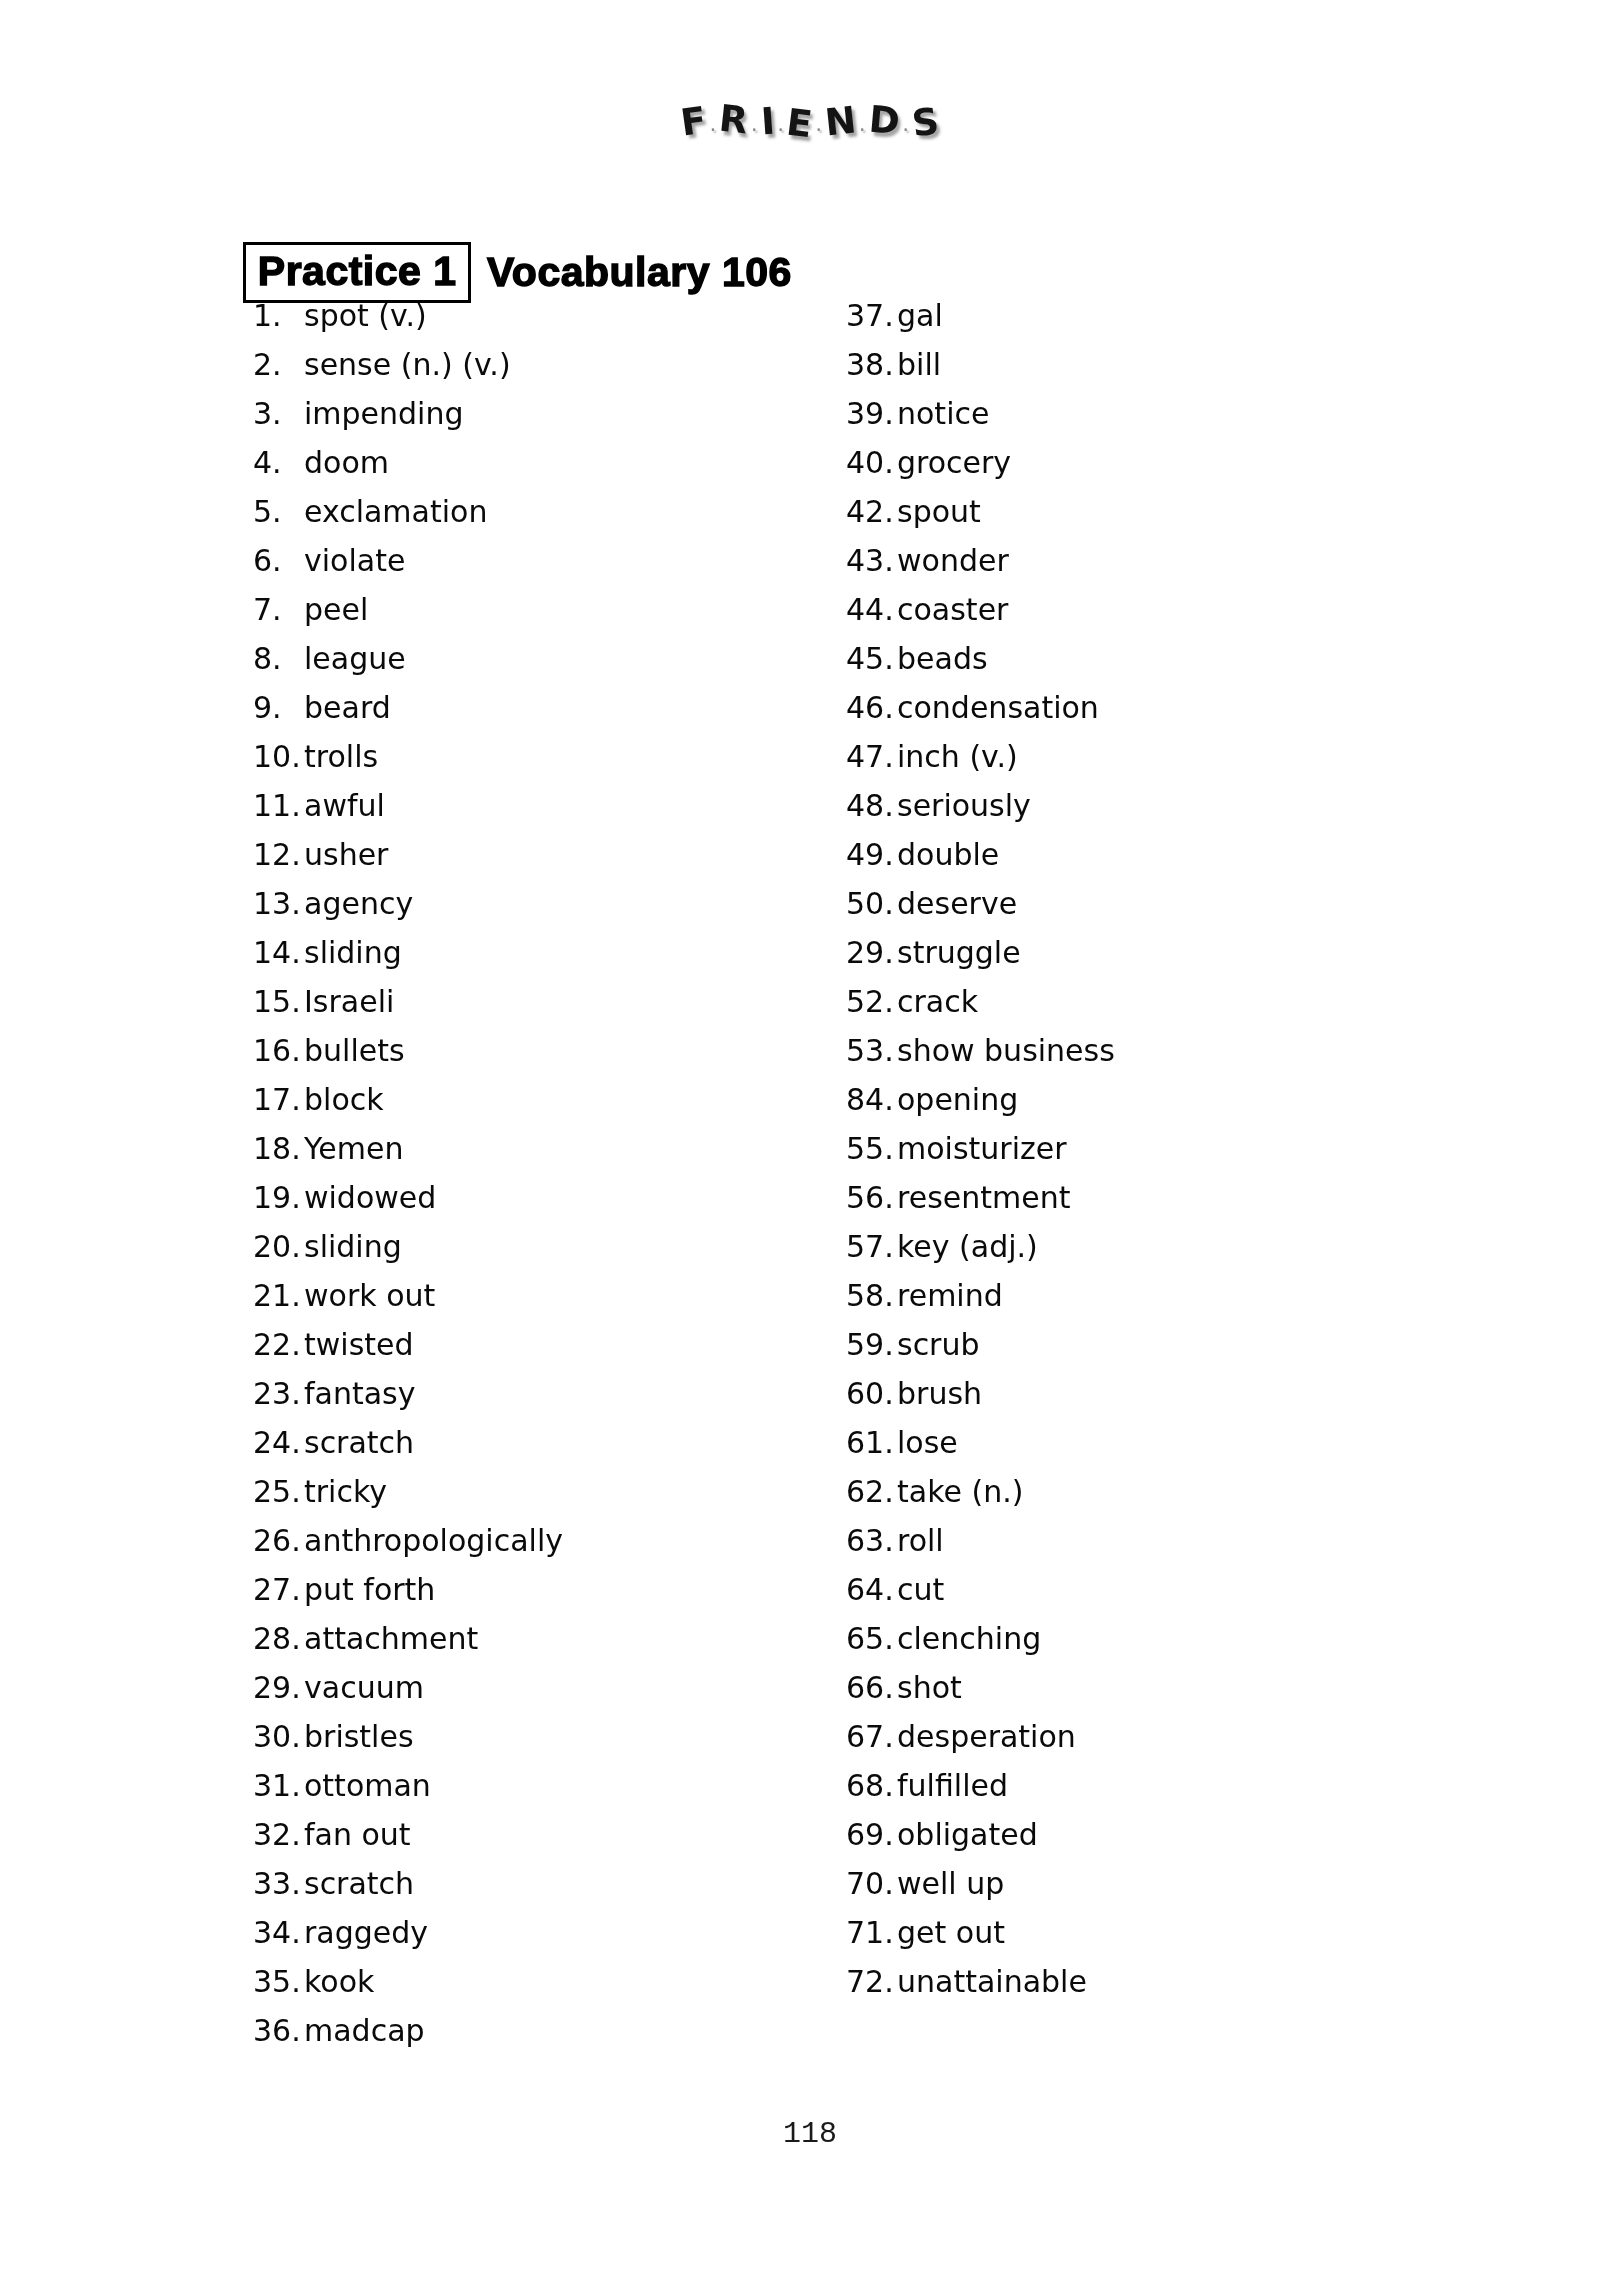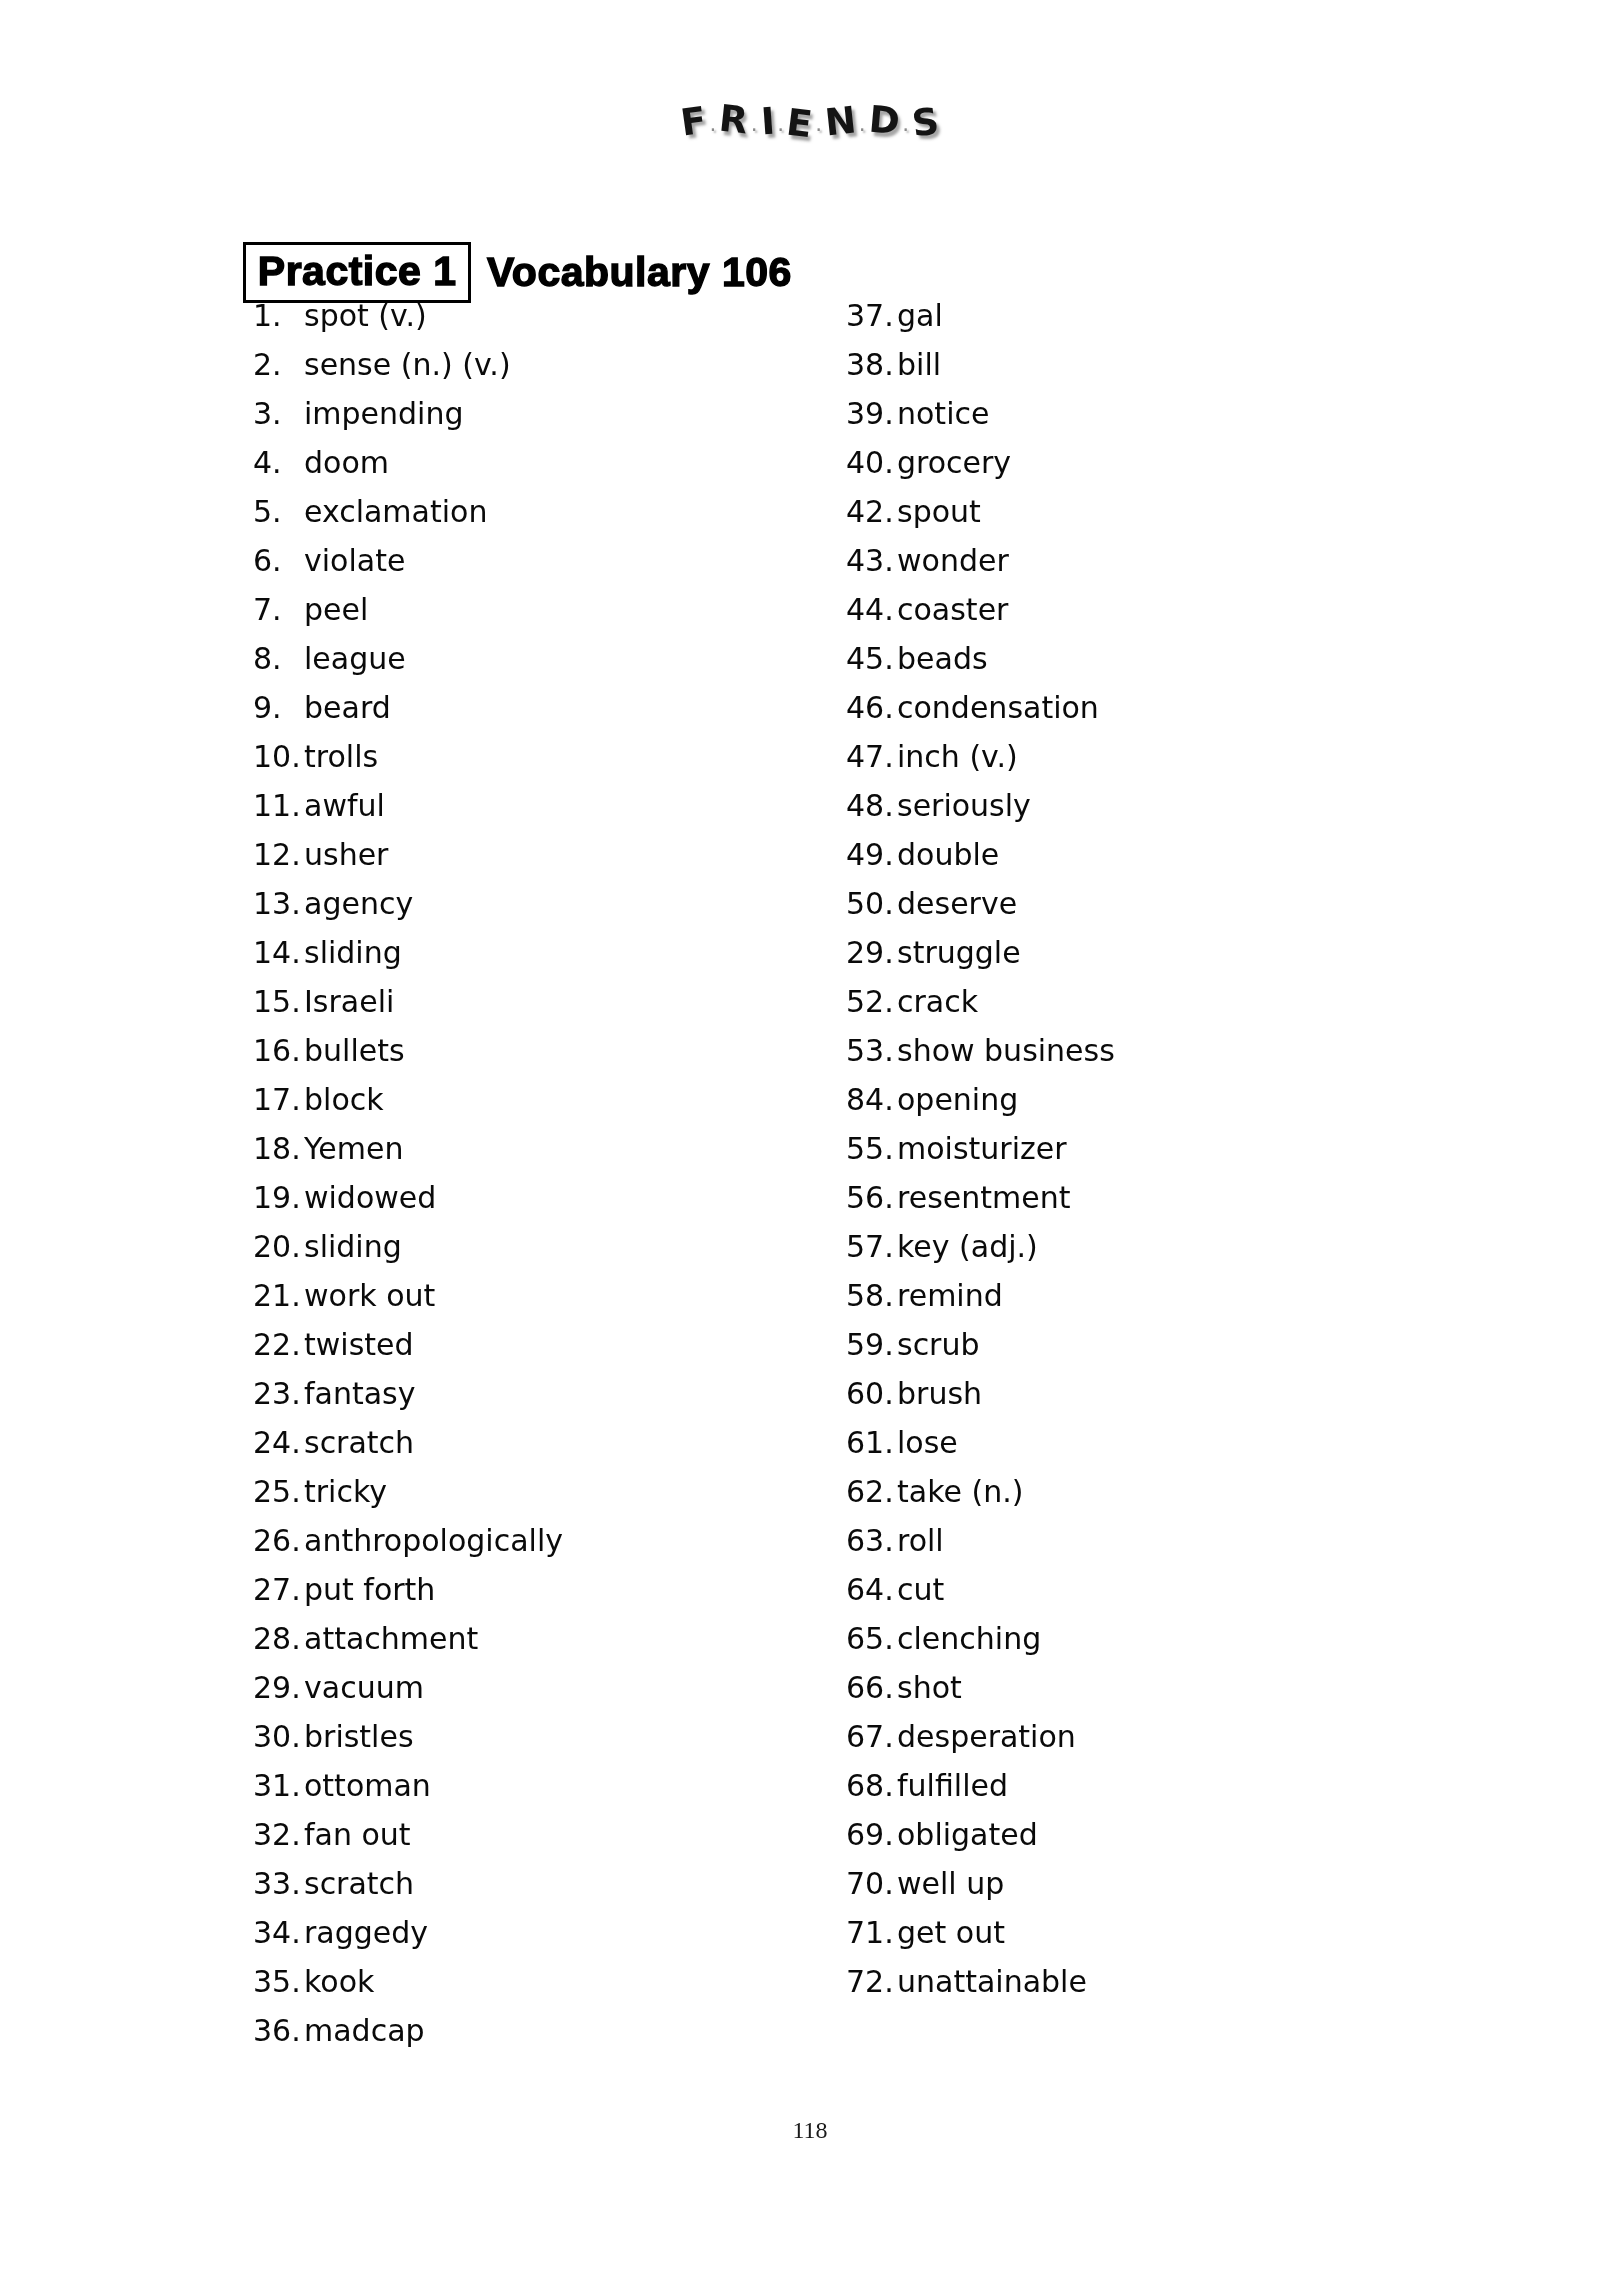--- a/index.html
+++ b/index.html
@@ -93,22 +93,22 @@
     min-width:51px;
   }
 
   
   .pageno{
     position:absolute;
     top:2117px;
     left:0;
     width:100%;
     text-align:center;
-    font-family:Liberation Serif, serif;
-    font-size:24px;
+    font-family:Liberation Mono, monospace;
+    font-size:30px;
     color:#1a1a1a;
   }
 </style>
 </head>
 <body>
 
 <div class="page">
 
   <div class="logo" id="logo"><span class="lt r0">F</span><span class="dot">·</span><span class="lt r1">R</span><span class="dot">·</span><span class="lt r2">I</span><span class="dot">·</span><span class="lt r3">E</span><span class="dot">·</span><span class="lt r4">N</span><span class="dot">·</span><span class="lt r5">D</span><span class="dot">·</span><span class="lt r6">S</span></div>
 

